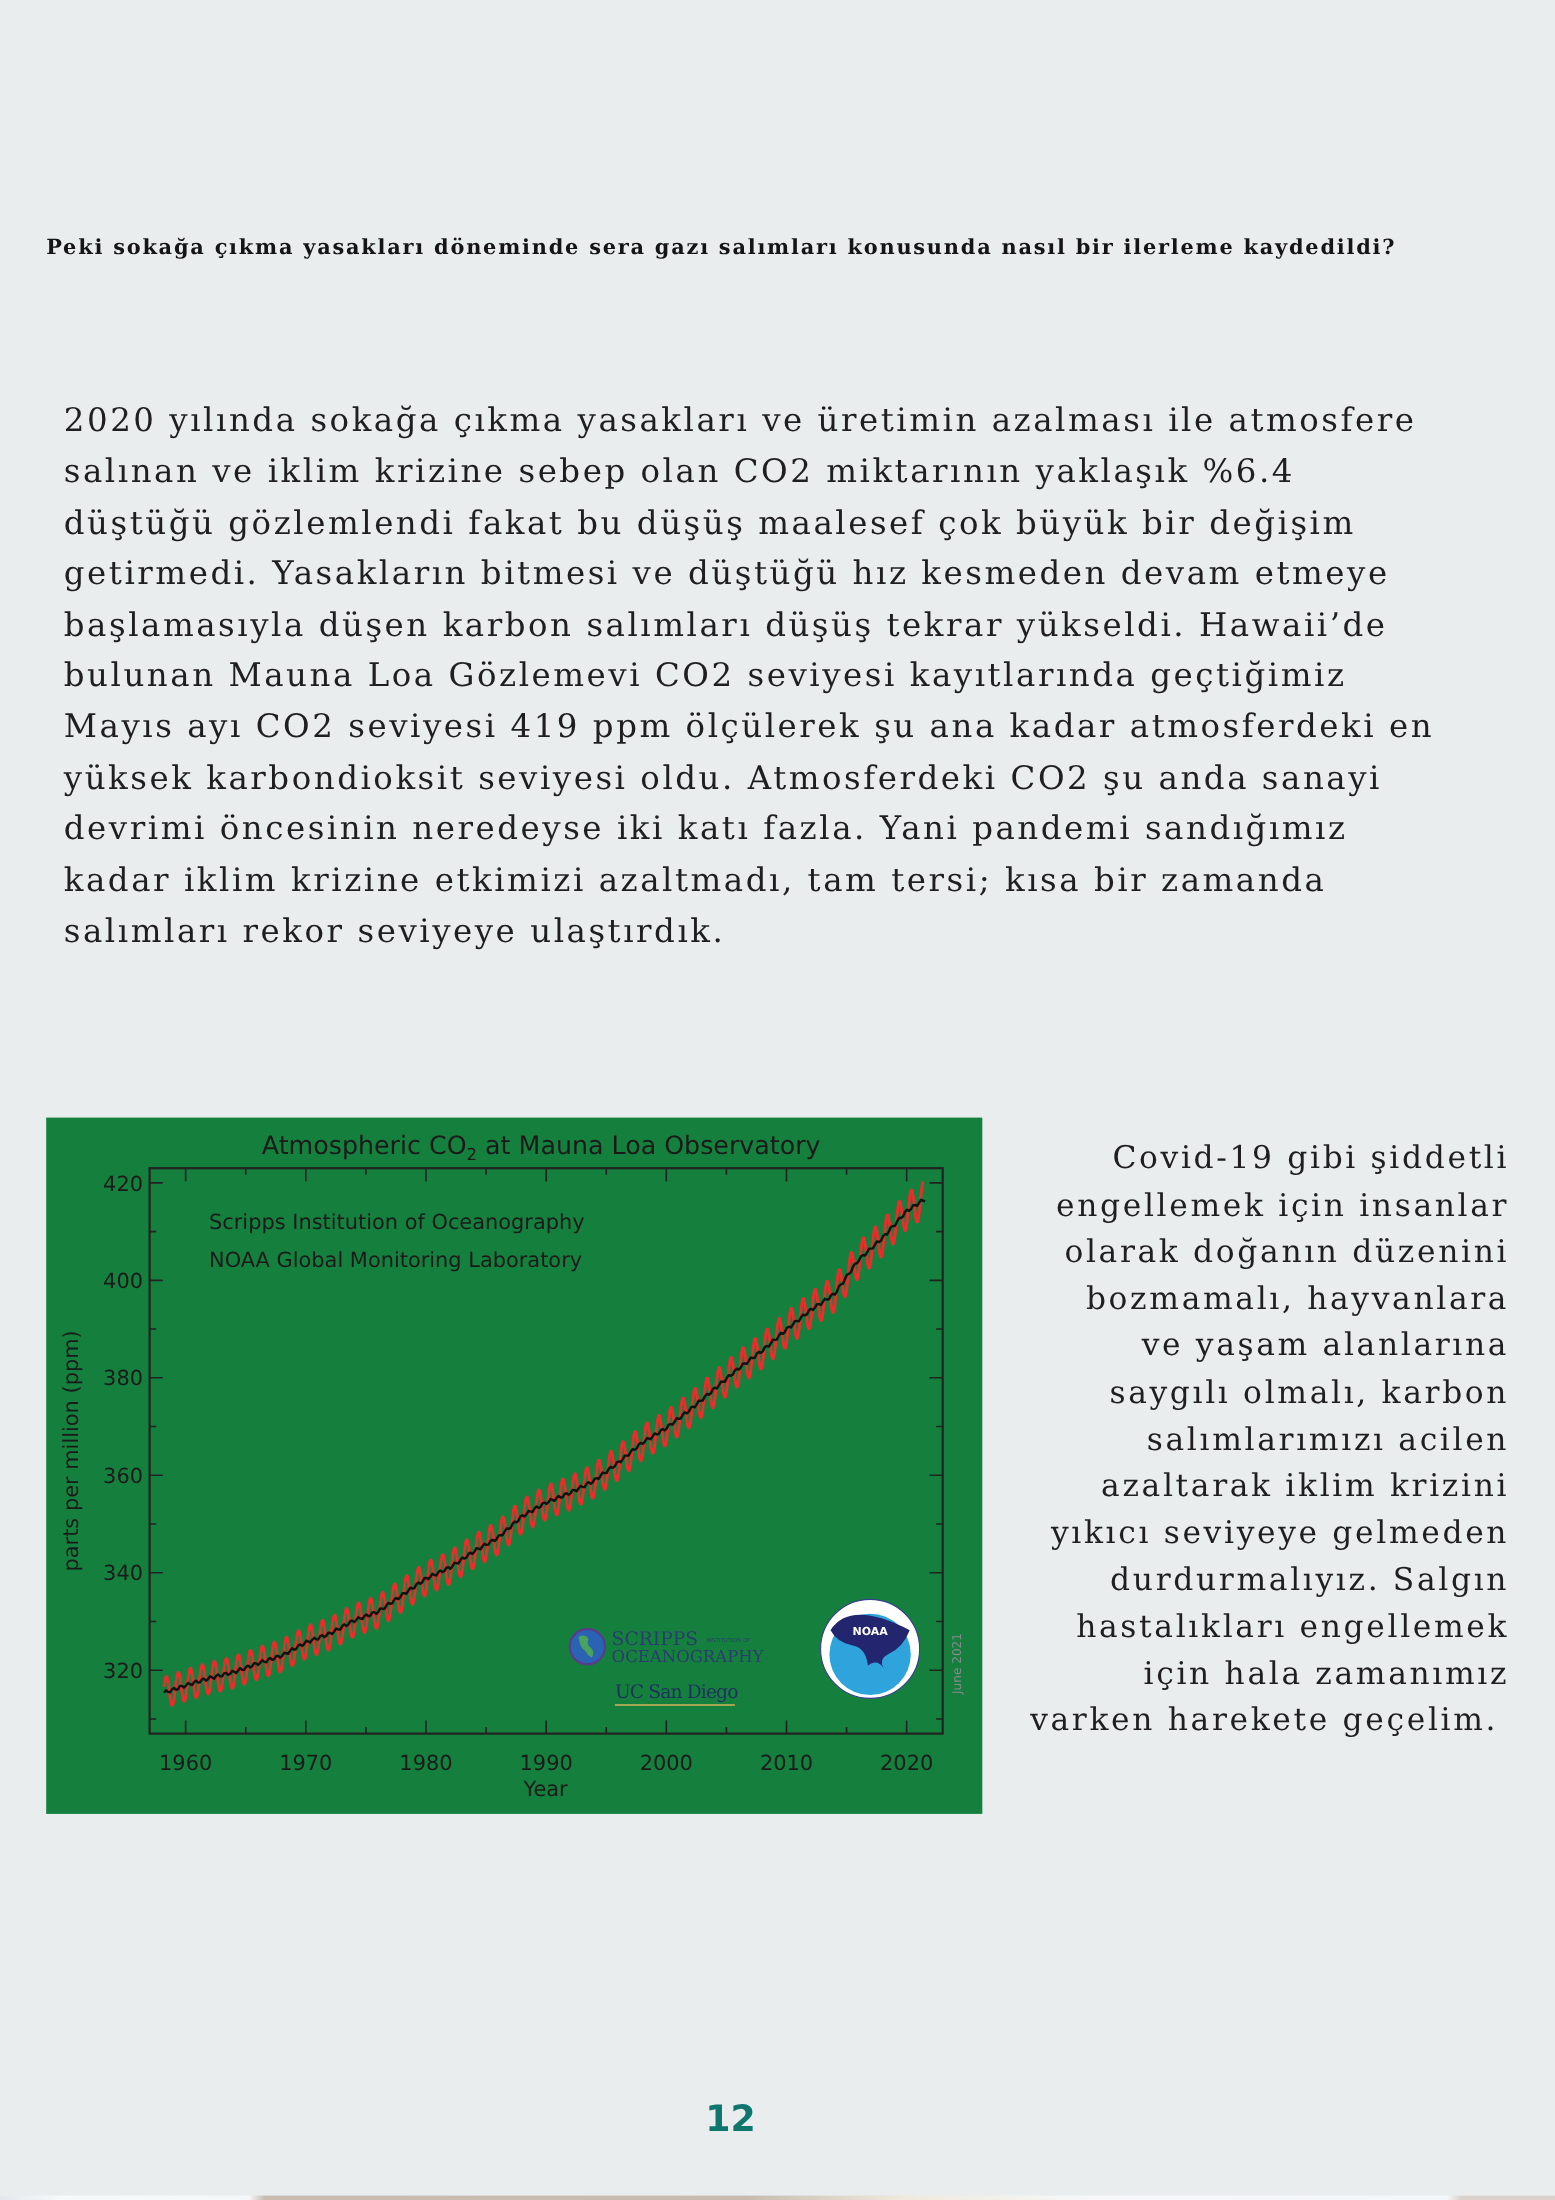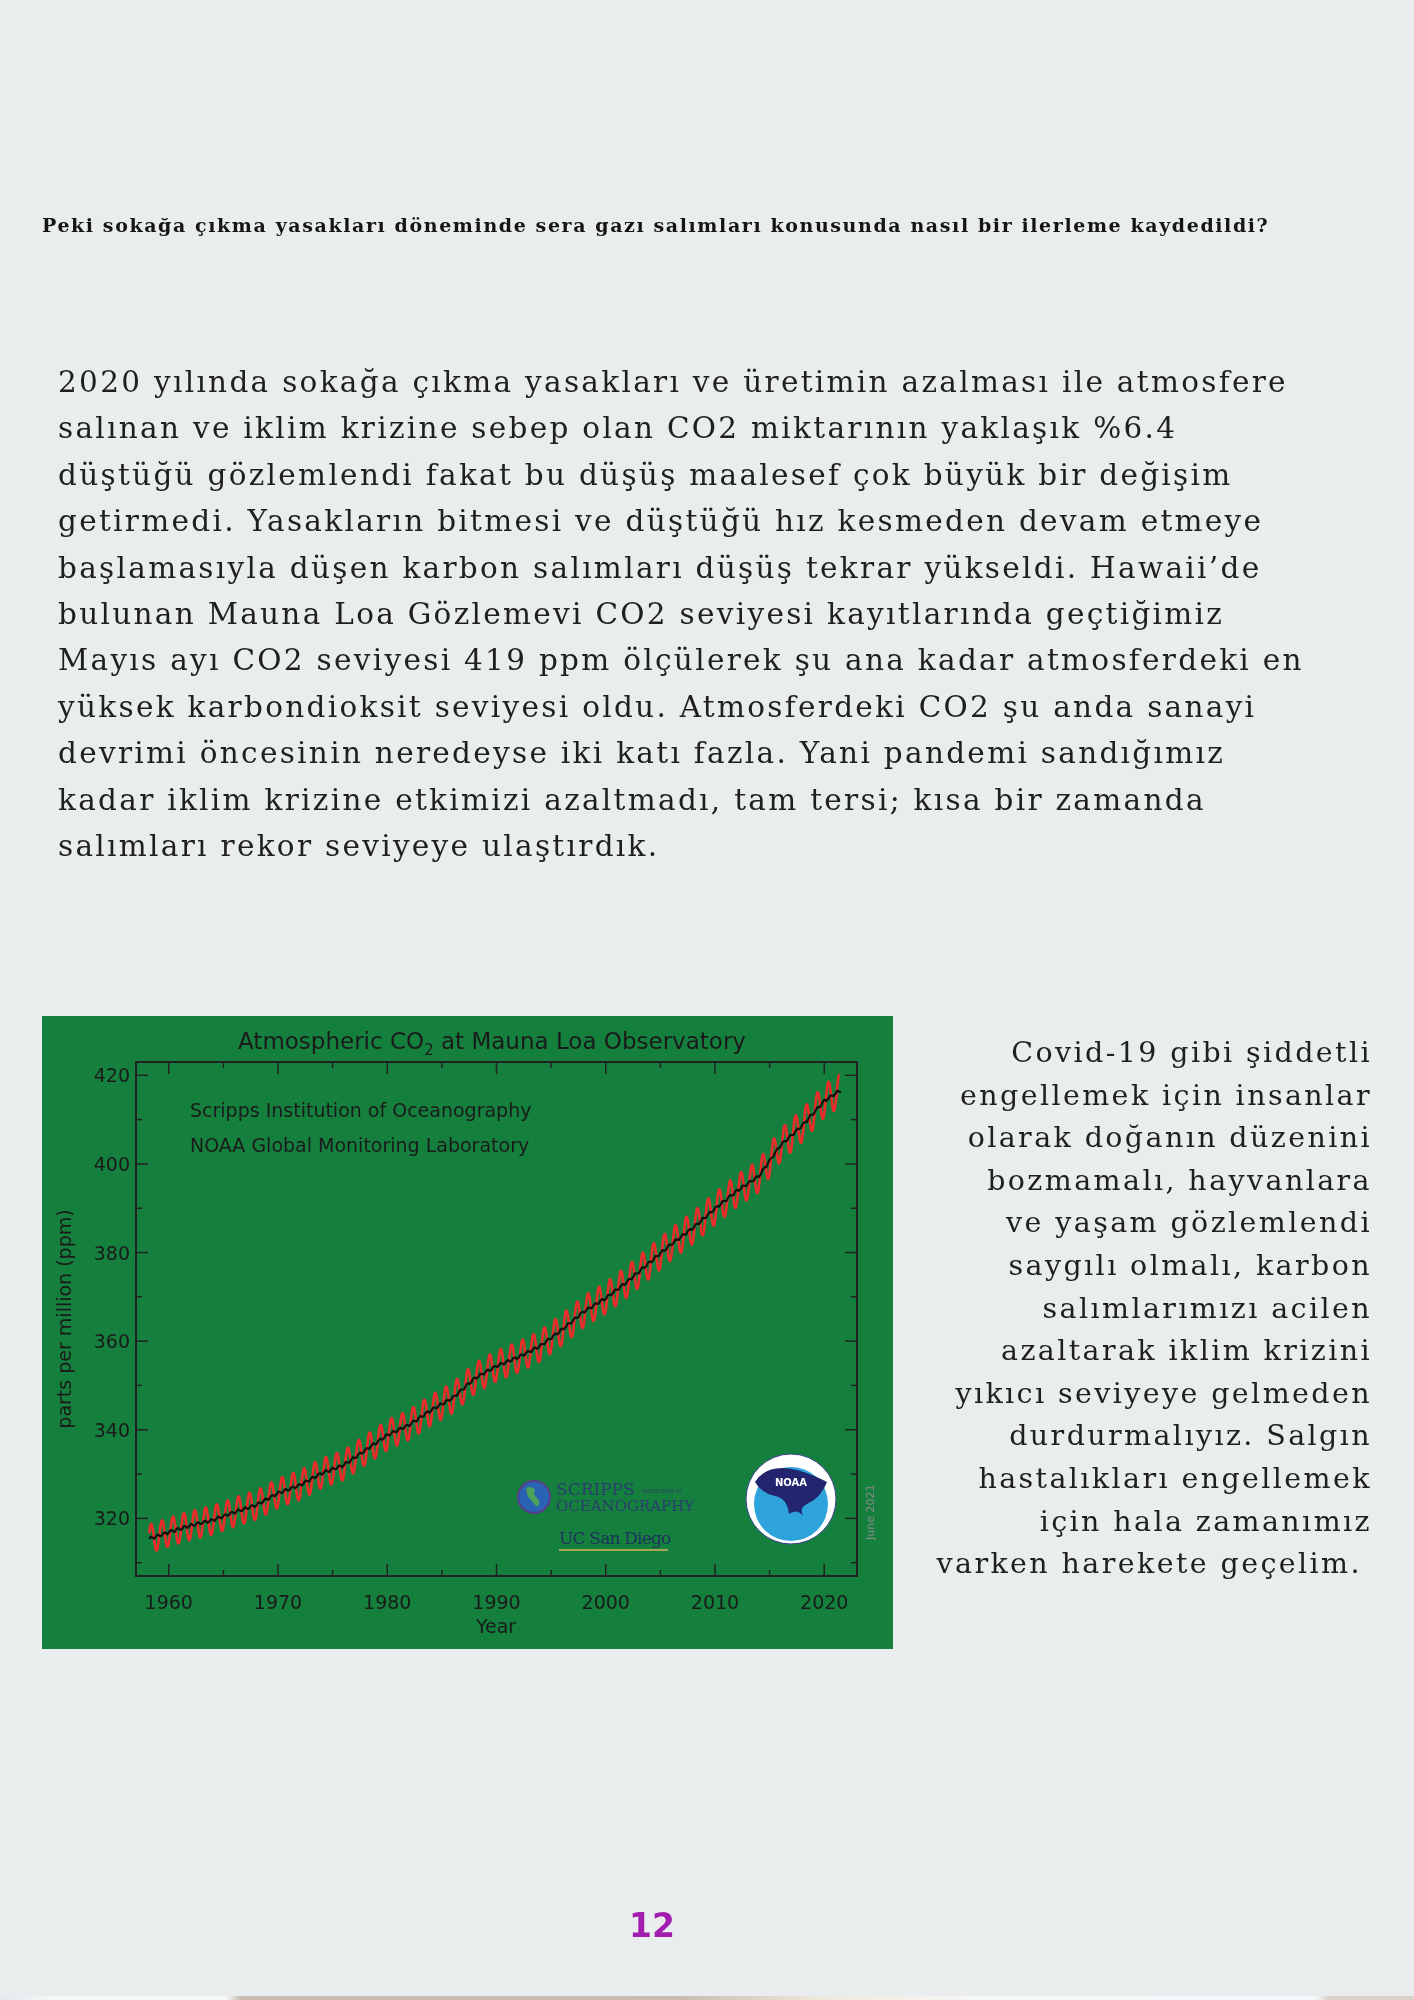--- a/index.html
+++ b/index.html
@@ -28,23 +28,23 @@
   }
   .chart-card svg { display: block; }
   .side-text {
     position: absolute; left: 930px; top: 1032px; width: 442px;
     text-align: right;
     font-family: "DejaVu Serif", serif;
     font-size: 28.5px; line-height: 42.6px; letter-spacing: 2.4px; margin: 0;
     color: #1f1f1f;
   }
   .page-number {
-    position: absolute; left: 0; width: 1304px; top: 1906px; text-align: center;
+    position: absolute; left: 12px; width: 1304px; top: 1906px; text-align: center;
     font-family: "DejaVu Sans", sans-serif; font-weight: bold; font-size: 33px;
-    color: #a21caf;
+    color: #0f766e;
   }
   .bottom-strip {
     position: absolute; left: 0; bottom: 0; width: 1414px; height: 4px;
     background: linear-gradient(90deg, #e5e8ea 0%, #f7fafb 4%, #f5f8f9 16%, #c9bdb2 17%, #c7bbaf 48%, #efe9dc 58%, #f6f8f9 70%, #f5f8fb 93%, #d9d1ca 94%, #d9d1ca 100%);
   }
   .axis-text { font-family: "DejaVu Sans", sans-serif; fill: #1a1a1a; }
 </style>
 </head>
 <body>
 
@@ -167,21 +167,21 @@
         <path d="M107.1 522.9L108.9 520.7L110.8 522.1L112.6 522.5L114.4 519.6L116.2 518.5L118.0 520.2L119.9 519.5L121.7 516.6L123.5 516.6L125.3 518.1L127.1 516.3L129.0 513.9L130.8 515.1L132.6 515.9L134.4 513.2L136.2 511.9L138.1 513.6L139.9 513.3L141.7 510.4L143.5 510.2L145.3 511.9L147.2 510.4L149.0 507.9L150.8 508.9L152.6 510.1L154.4 507.7L156.3 506.2L158.1 507.9L159.9 508.0L161.7 505.3L163.6 504.8L165.4 506.7L167.2 505.6L169.0 503.1L170.8 503.7L172.7 504.9L174.5 502.6L176.3 500.5L178.1 501.9L179.9 502.1L181.8 499.2L183.6 498.2L185.4 499.9L187.2 498.9L189.0 496.0L190.9 496.2L192.7 497.6L194.5 495.6L196.3 493.3L198.1 494.6L200.0 495.2L201.8 492.5L203.6 491.2L205.4 492.9L207.2 492.4L209.1 489.5L210.9 489.4L212.7 491.0L214.5 489.3L216.4 486.4L218.2 487.0L220.0 487.4L221.8 484.5L223.6 482.5L225.5 483.7L227.3 483.1L229.1 479.8L230.9 479.0L232.7 480.3L234.6 478.5L236.4 475.5L238.2 476.2L240.0 477.2L241.8 474.8L243.7 472.9L245.5 474.3L247.3 474.4L249.1 471.4L250.9 470.6L252.8 472.3L254.6 471.1L256.4 468.3L258.2 468.5L260.0 469.5L261.9 467.0L263.7 464.4L265.5 465.4L267.3 465.4L269.2 462.2L271.0 460.7L272.8 462.1L274.6 461.0L276.4 457.7L278.3 457.4L280.1 458.6L281.9 456.7L283.7 454.2L285.5 455.2L287.4 455.9L289.2 453.2L291.0 451.7L292.8 453.3L294.6 452.9L296.5 449.9L298.3 449.6L300.1 451.2L301.9 449.4L303.7 446.2L305.6 446.4L307.4 446.8L309.2 443.6L311.0 441.2L312.8 442.1L314.7 441.5L316.5 437.9L318.3 436.7L320.1 437.7L322.0 435.9L323.8 432.4L325.6 432.3L327.4 432.9L329.2 430.1L331.1 427.4L332.9 428.1L334.7 427.8L336.5 424.3L338.3 422.7L340.2 423.8L342.0 422.2L343.8 418.7L345.6 418.4L347.4 419.6L349.3 417.4L351.1 414.8L352.9 415.8L354.7 416.2L356.5 413.2L358.4 411.7L360.2 413.1L362.0 412.3L363.8 409.2L365.6 408.8L367.5 410.1L369.3 407.8L371.1 404.7L372.9 405.0L374.8 405.3L376.6 402.1L378.4 399.9L380.2 400.9L382.0 400.1L383.9 396.6L385.7 395.5L387.5 396.6L389.3 394.7L391.1 391.5L393.0 391.8L394.8 392.5L396.6 389.7L398.4 387.4L400.2 388.4L402.1 388.2L403.9 384.9L405.7 383.7L407.5 384.9L409.3 383.5L411.2 380.1L413.0 379.5L414.8 379.8L416.6 376.7L418.5 373.5L420.3 373.8L422.1 373.3L423.9 369.4L425.7 367.3L427.6 368.0L429.4 366.3L431.2 362.4L433.0 361.5L434.8 362.6L436.7 360.4L438.5 357.5L440.3 358.2L442.1 358.5L443.9 355.4L445.8 353.5L447.6 354.8L449.4 354.0L451.2 350.7L453.0 349.9L454.9 351.2L456.7 349.6L458.5 346.8L460.3 347.5L462.1 348.4L464.0 345.8L465.8 343.9L467.6 345.3L469.4 345.2L471.3 342.2L473.1 341.4L474.9 343.0L476.7 341.6L478.5 338.5L480.4 338.7L482.2 339.7L484.0 337.2L485.8 334.8L487.6 335.8L489.5 335.9L491.3 332.7L493.1 331.4L494.9 332.8L496.7 331.7L498.6 328.4L500.4 327.8L502.2 328.5L504.0 325.8L505.8 322.7L507.7 323.2L509.5 323.0L511.3 319.6L513.1 317.5L514.9 318.4L516.8 317.2L518.6 313.5L520.4 312.6L522.2 313.3L524.1 310.7L525.9 307.3L527.7 307.3L529.5 307.3L531.3 303.9L533.2 301.3L535.0 302.0L536.8 300.9L538.6 297.1L540.4 295.7L542.3 296.6L544.1 294.8L545.9 291.5L547.7 291.7L549.5 292.4L551.4 289.5L553.2 287.1L555.0 288.0L556.8 287.7L558.6 284.4L560.5 283.0L562.3 284.3L564.1 282.7L565.9 279.1L567.7 278.6L569.6 279.2L571.4 276.3L573.2 273.3L575.0 273.8L576.9 273.5L578.7 270.0L580.5 268.0L582.3 268.9L584.1 267.5L586.0 263.7L587.8 262.8L589.6 263.4L591.4 260.7L593.2 257.3L595.1 257.4L596.9 257.2L598.7 253.7L600.5 251.2L602.3 251.9L604.2 250.7L606.0 246.8L607.8 245.5L609.6 246.2L611.4 243.8L613.3 240.2L615.1 240.1L616.9 240.2L618.7 236.8L620.5 234.1L622.4 234.7L624.2 233.8L626.0 229.9L627.8 228.3L629.7 229.1L631.5 227.2L633.3 223.7L635.1 223.4L636.9 223.9L638.8 221.0L640.6 218.1L642.4 218.7L644.2 218.3L646.0 214.7L647.9 213.0L649.7 213.9L651.5 212.3L653.3 208.5L655.1 207.7L657.0 208.1L658.8 205.2L660.6 201.9L662.4 202.1L664.2 201.8L666.1 198.1L667.9 195.8L669.7 196.5L671.5 195.0L673.3 191.1L675.2 190.1L677.0 190.8L678.8 188.4L680.6 184.9L682.5 185.0L684.3 185.1L686.1 181.7L687.9 179.1L689.7 179.8L691.6 178.9L693.4 175.1L695.2 173.7L697.0 174.8L698.8 172.9L700.7 169.6L702.5 169.6L704.3 170.2L706.1 167.2L707.9 164.7L709.8 165.5L711.6 165.1L713.4 161.6L715.2 160.2L717.0 161.0L718.9 158.1L720.7 153.2L722.5 151.6L724.3 151.0L726.1 147.0L728.0 142.7L729.8 142.0L731.6 140.6L733.4 135.8L735.3 132.7L737.1 132.4L738.9 130.0L740.7 126.0L742.5 125.0L744.4 125.5L746.2 122.6L748.0 119.1L749.8 119.1L751.6 118.9L753.5 115.2L755.3 112.6L757.1 113.2L758.9 111.9L760.7 107.8L762.6 106.0L764.4 106.3L766.2 103.4L768.0 99.3L769.8 98.7L771.7 98.3L773.5 94.5L775.3 91.2L777.1 91.3L779.0 90.0L780.8 85.6L782.6 83.7L784.4 84.8L786.2 83.1L788.1 79.7L789.9 79.5L791.7 80.2L793.5 77.4L795.3 74.7L797.2 75.5L799.0 76.2" fill="none" stroke="#111111" stroke-width="2.2" stroke-linejoin="round"></path>
       </g>
   </svg>
 </div>
 
 <p class="side-text">
   <span class="ln">Covid-19 gibi şiddetli</span>
   <span class="ln">engellemek için insanlar</span>
   <span class="ln">olarak doğanın düzenini</span>
   <span class="ln">bozmamalı, hayvanlara</span>
-  <span class="ln">ve yaşam gözlemlendi</span>
+  <span class="ln">ve yaşam alanlarına</span>
   <span class="ln">saygılı olmalı, karbon</span>
   <span class="ln">salımlarımızı acilen</span>
   <span class="ln">azaltarak iklim krizini</span>
   <span class="ln">yıkıcı seviyeye gelmeden</span>
   <span class="ln">durdurmalıyız. Salgın</span>
   <span class="ln">hastalıkları engellemek</span>
   <span class="ln">için hala zamanımız</span>
   <span class="ln" style="margin-right:10px">varken harekete geçelim.</span>
 </p>
 

